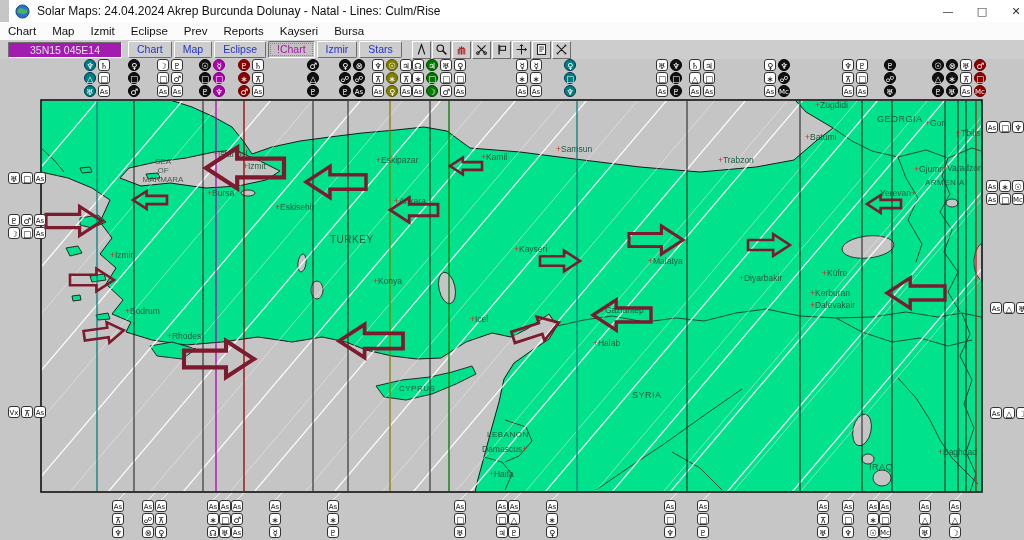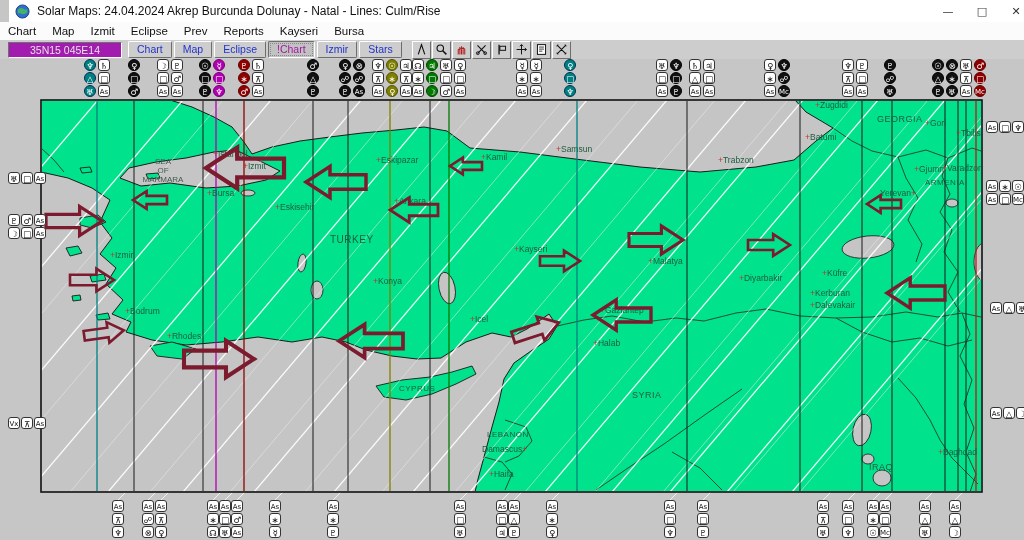--- a/index.html
+++ b/index.html
@@ -591,21 +591,21 @@
           <span class="cell c-white small">As</span>
         </div>
       </div>
       <div class="stack" style="left: 8px; top: 227px;">
         <div class="srow">
           <span class="cell c-white">☽</span>
           <span class="cell c-white">□</span>
           <span class="cell c-white small">As</span>
         </div>
       </div>
-      <div class="stack" style="left: 8px; top: 417px;">
+      <div class="stack" style="left: 8px; top: 406px;">
         <div class="srow">
           <span class="cell c-white small">Vx</span>
           <span class="cell c-white">⊼</span>
           <span class="cell c-white small">As</span>
         </div>
       </div>
       <div class="stack" style="left: 986px; top: 121px;">
         <div class="srow">
           <span class="cell c-white small">As</span>
           <span class="cell c-white">□</span>

